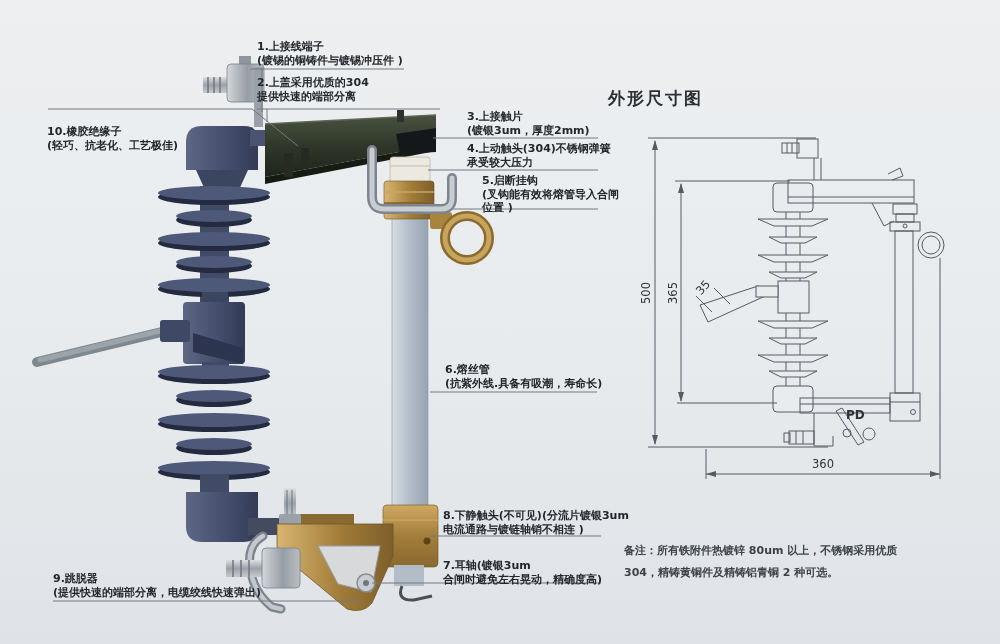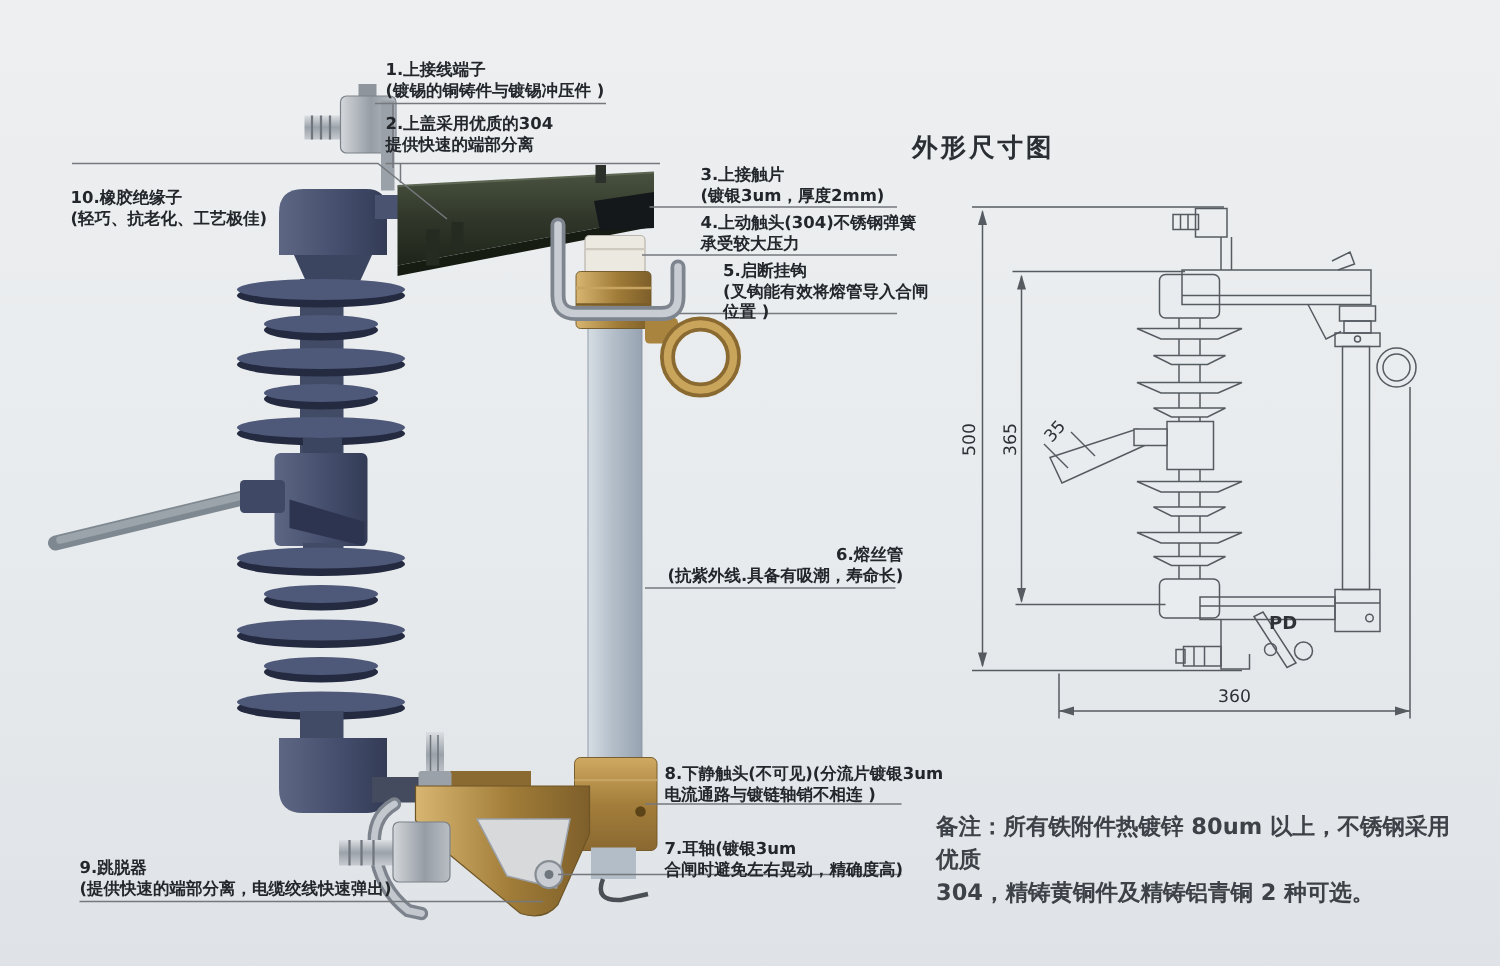--- a/index.html
+++ b/index.html
@@ -11,21 +11,21 @@
   .art{position:absolute;left:0;top:0;width:1000px;height:644px;}
   .callout{
     position:absolute;font-size:11px;font-weight:bold;color:#23272b;
     line-height:13.5px;white-space:nowrap;letter-spacing:0px;
   }
   .page-title{
     position:absolute;left:608px;top:55px;font-size:17px;font-weight:bold;
     color:#2b2f34;letter-spacing:2px;margin-top:32px;
   }
   .note{
-    position:absolute;left:624px;top:540px;width:350px;font-size:15px;
+    position:absolute;left:624px;top:540px;width:350px;font-size:11px;
     font-weight:bold;color:#3d4248;line-height:22px;
   }
   .dimtext{font-size:11.5px;fill:#2e3237;font-family:"DejaVu Sans",sans-serif;}
   .pdtext{font-size:12px;font-weight:bold;fill:#2e3237;font-family:"DejaVu Sans",sans-serif;}
 </style>
 </head>
 <body>
 
 <div class="stage">
 
@@ -315,21 +315,21 @@
   </div>
   <div class="callout" style="left:467px;top:142px;">
     <div>4.上动触头(304)不锈钢弹簧</div>
     <div>承受较大压力</div>
   </div>
   <div class="callout" style="left:482px;top:174px;">
     <div>5.启断挂钩</div>
     <div>(叉钩能有效将熔管导入合闸</div>
     <div>位置 )</div>
   </div>
-  <div class="callout" style="left:445px;top:363px;text-align:right;">
+  <div class="callout" style="left:445px;top:363px;">
     <div>6.熔丝管</div>
     <div>(抗紫外线.具备有吸潮，寿命长)</div>
   </div>
   <div class="callout" style="left:443px;top:509px;">
     <div>8.下静触头(不可见)(分流片镀银3um</div>
     <div>电流通路与镀链轴销不相连 )</div>
   </div>
   <div class="callout" style="left:443px;top:559px;">
     <div>7.耳轴(镀银3um</div>
     <div>合闸时避免左右晃动，精确度高)</div>

